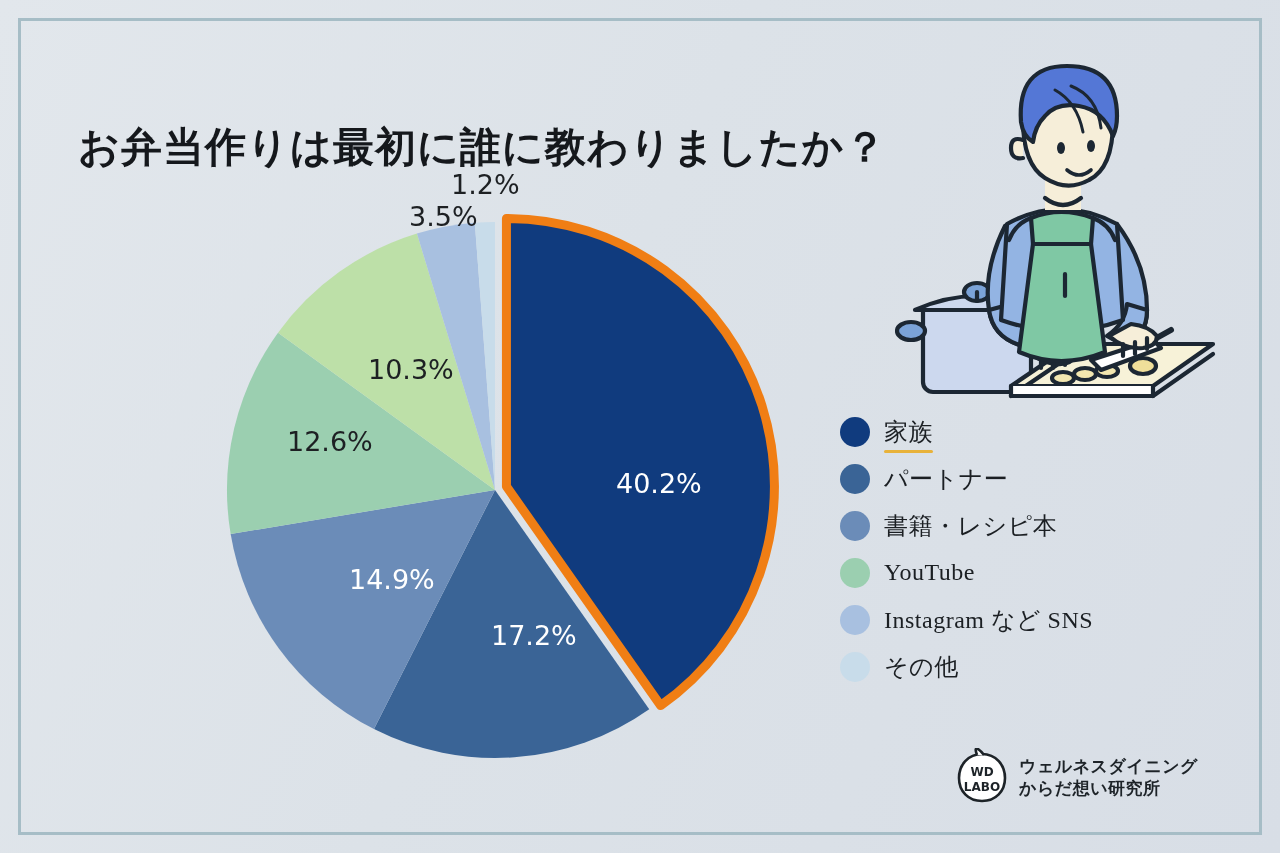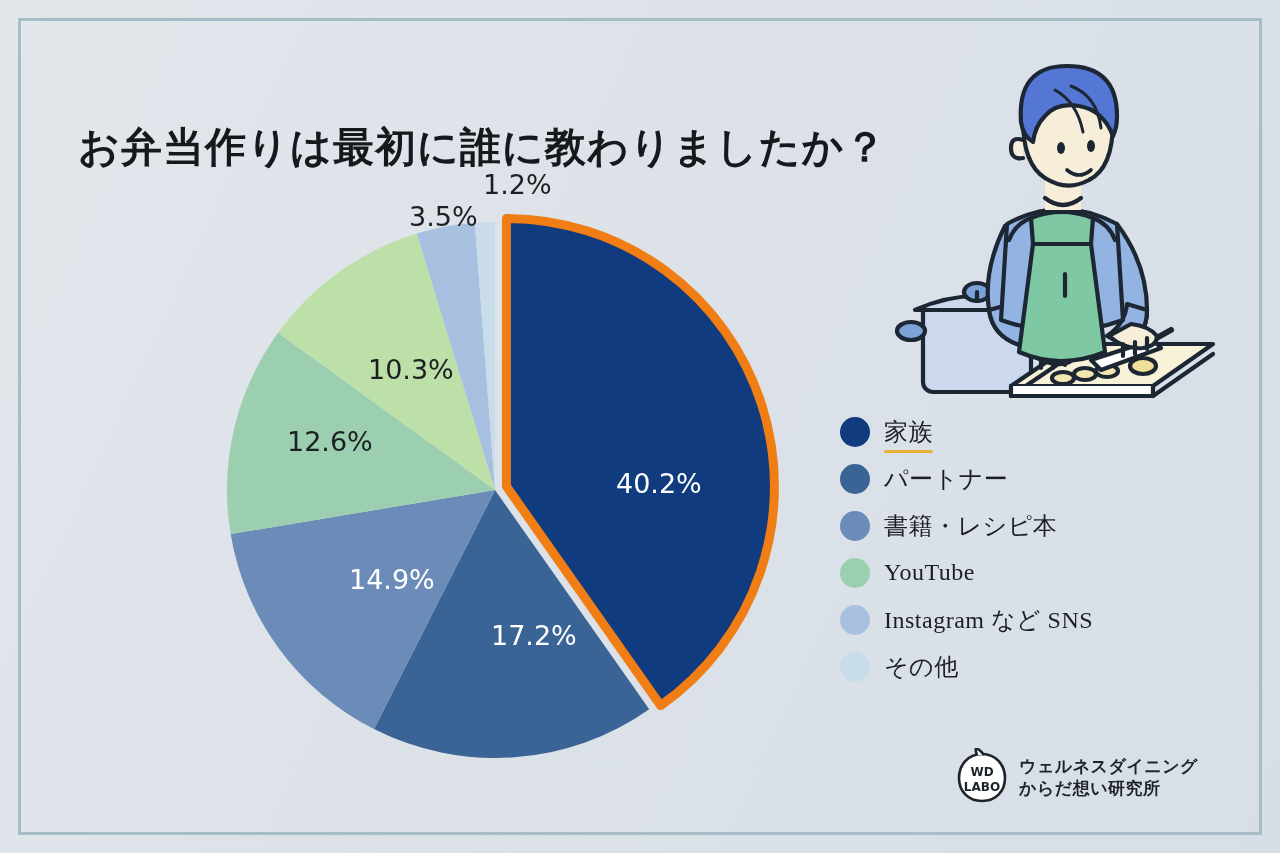--- a/index.html
+++ b/index.html
@@ -170,21 +170,21 @@
         </g>
     </svg>
   </div>
 
   <div class="pct-label inside" style="left:616px; top:436px;margin-top:32px;">40.2%</div>
   <div class="pct-label inside" style="left:491px; top:620px;">17.2%</div>
   <div class="pct-label inside" style="left:349px; top:564px;">14.9%</div>
   <div class="pct-label outside" style="left:287px; top:426px;">12.6%</div>
   <div class="pct-label outside" style="left:368px; top:354px;">10.3%</div>
   <div class="pct-label outside" style="left:409px; top:201px;">3.5%</div>
-  <div class="pct-label outside" style="left:451px; top:169px;margin-left:32px;">1.2%</div>
+  <div class="pct-label outside" style="left:451px; top:169px;">1.2%</div>
 
   <div id="legend">
       <div class="legend-row highlight">
         <span class="legend-dot" style="background: rgb(16, 59, 126);"></span>
         <span class="legend-text">家族</span>
       </div>
       <div class="legend-row">
         <span class="legend-dot" style="background: rgb(58, 100, 150);"></span>
         <span class="legend-text">パートナー</span>
       </div>

